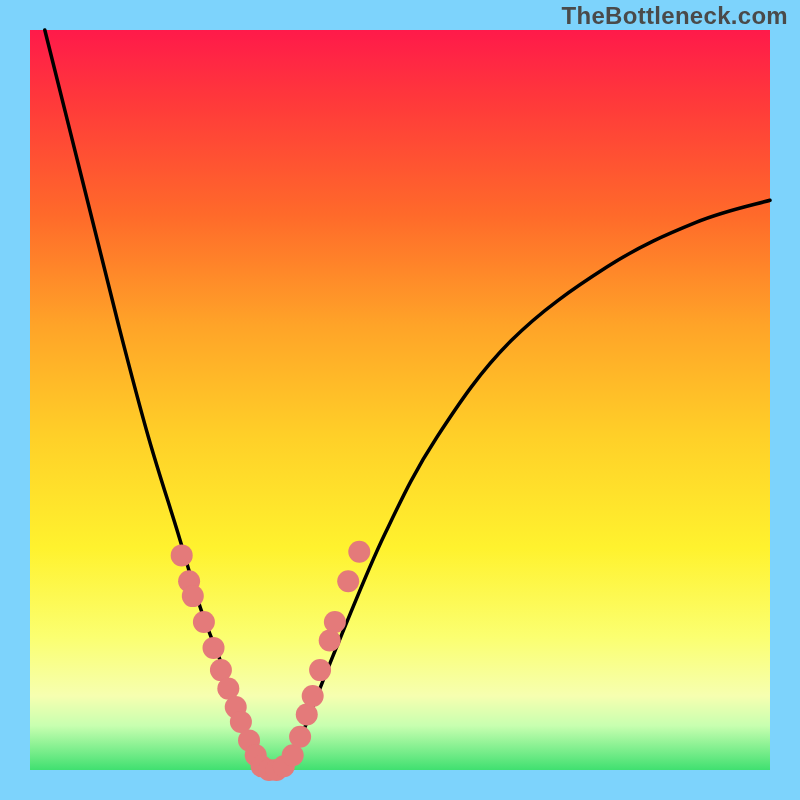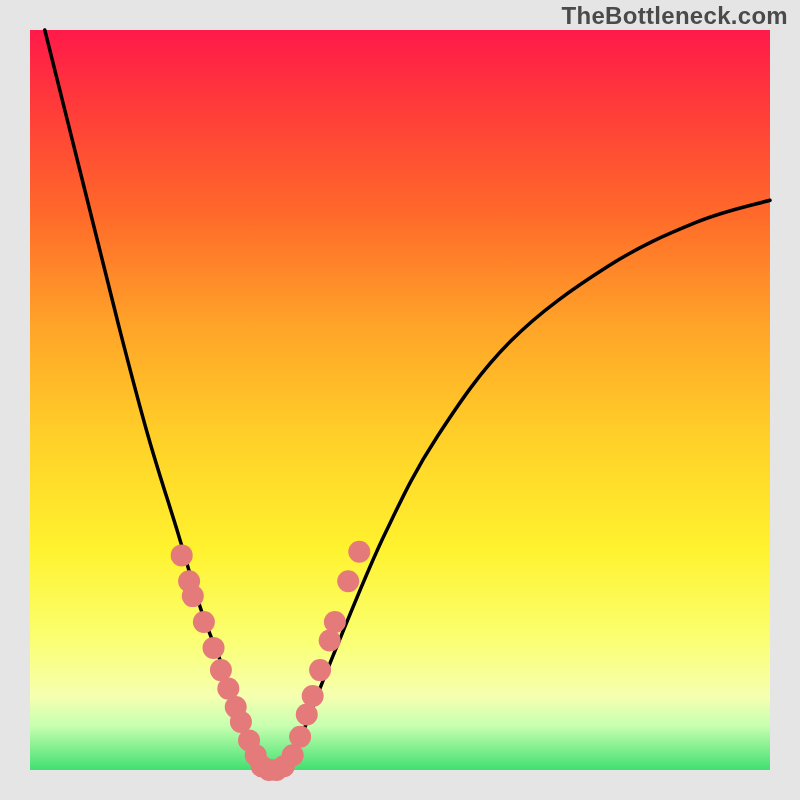--- a/index.html
+++ b/index.html
@@ -9,21 +9,21 @@
     height: 800px;
     background: #000;
     overflow: hidden;
   }
   .frame {
     position: absolute;
     left: 0;
     top: 0;
     width: 800px;
     height: 800px;
-    background: #e5e5e5;
+    background: #7dd3fc;
   }
   .plot {
     position: absolute;
     left: 30px;
     top: 30px;
     width: 740px;
     height: 740px;
     background: linear-gradient(
       to bottom,
       #ff1a4a 0%,

